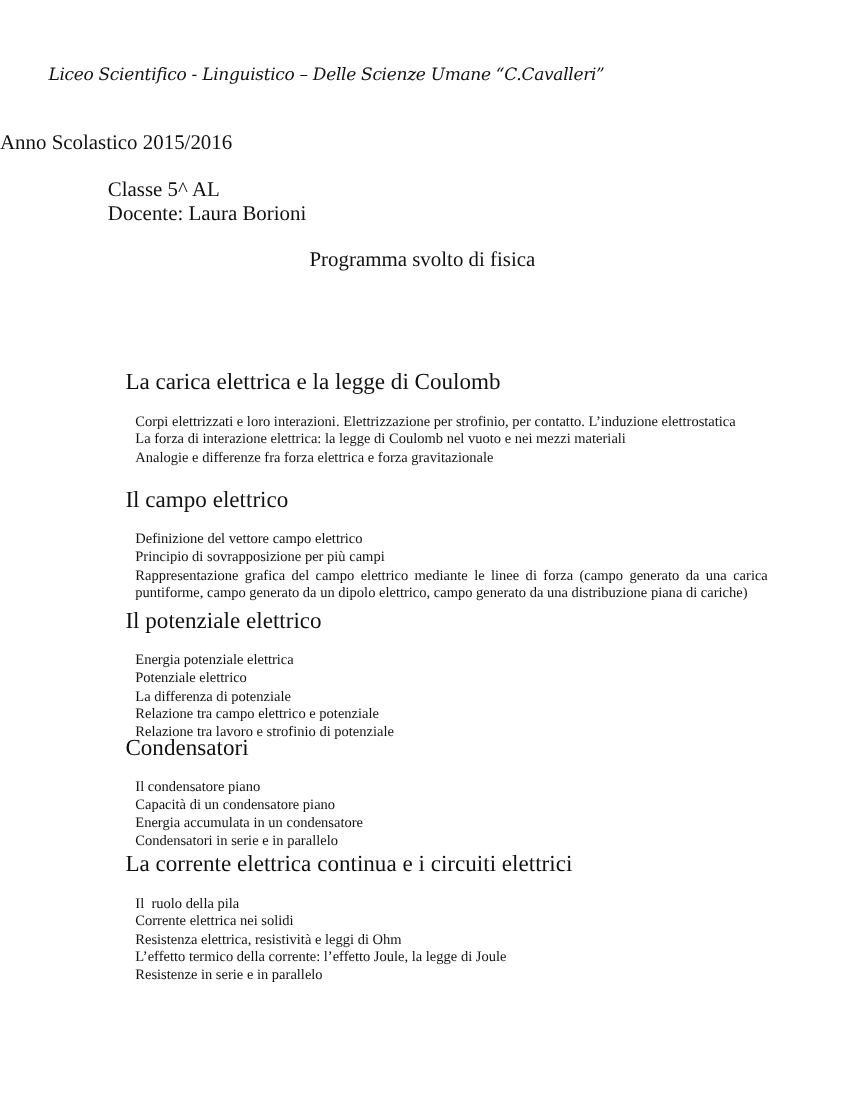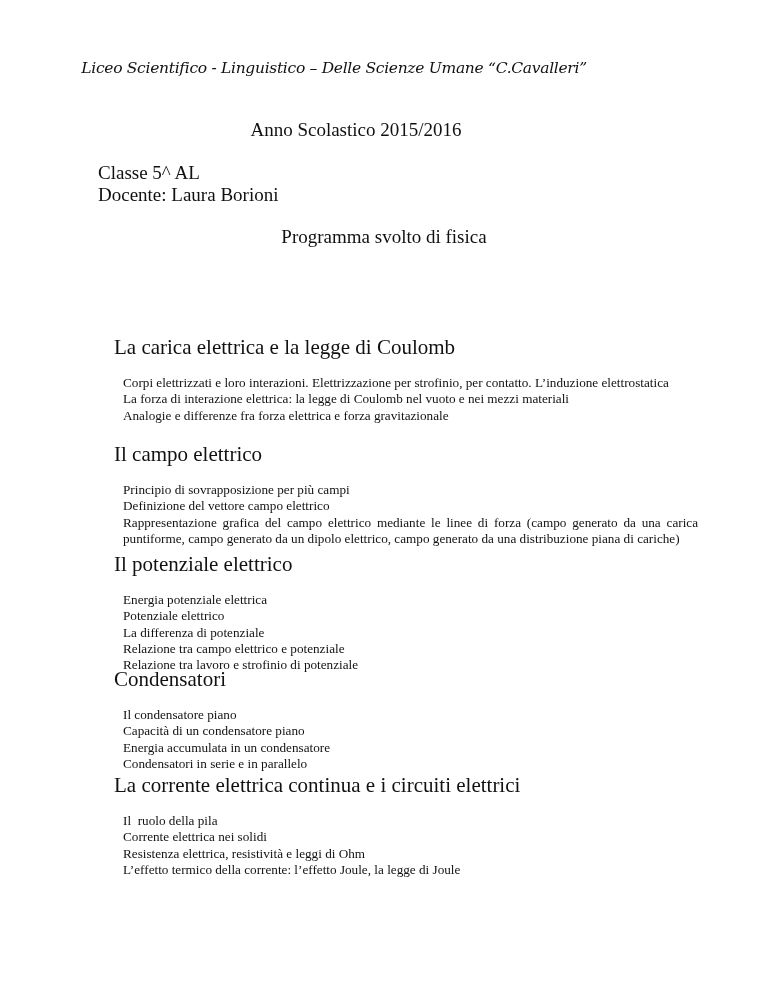--- a/index.html
+++ b/index.html
@@ -1,19 +1,19 @@
 <!DOCTYPE html>
 <html><head>
   <meta charset="utf-8">
   <style>
     html, body { margin: 0; padding: 0; background: #ffffff; }
     body { width: 768px; height: 994px; position: relative; overflow: hidden; color: #111; font-family: "Liberation Serif", serif; }
     .abs { position: absolute; white-space: nowrap; }
-    .school { top: 59px; left: 0; width: 668px; text-align: center; font-style: italic; font-size: 15.5px; font-family: "DejaVu Serif", serif; letter-spacing: -0.3px; }
-    .year { top: 119px; left: 0; width: 712px; text-align: center; font-size: 19px; }
+    .school { top: 59px; left: 0; width: 668px; font-style: italic; font-size: 15.5px; font-family: "DejaVu Serif", serif; letter-spacing: -0.3px; padding-left: 44px; }
+    .year { top: 119px; left: 0; width: 712px; font-size: 19px; }
     .meta { left: 98px; font-size: 19px; line-height: 22px; }
     .title { top: 226px; left: 0; width: 768px; text-align: center; font-size: 19px; }
     .section { position: absolute; left: 98px; width: 600px; }
     .section h2 { margin: 16px; font-weight: normal; font-size: 21px; line-height: 24px; }
     .section ul { list-style: none; margin: 0; padding: 0 0 0 25px; }
     .section li { font-size: 13.2px; line-height: 16.3px; }
   </style>
 </head>
 <body>
 
@@ -28,22 +28,22 @@
   <ul>
     <li style="width:575px;white-space:normal">Corpi elettrizzati e loro interazioni. Elettrizzazione per strofinio, per contatto. L’induzione elettrostatica</li>
     <li>La forza di interazione elettrica: la legge di Coulomb nel vuoto e nei mezzi materiali</li>
     <li>Analogie e differenze fra forza elettrica e forza gravitazionale</li>
   </ul>
 </div>
 
 <div class="section" style="top:426px">
   <h2>Il campo elettrico</h2>
   <ul>
+    <li>Definizione del vettore campo elettrico</li>
     <li>Principio di sovrapposizione per più campi</li>
-    <li>Definizione del vettore campo elettrico</li>
     <li style="text-align:justify;width:575px">Rappresentazione grafica del campo elettrico mediante le linee di forza (campo generato da una carica puntiforme, campo generato da un dipolo elettrico, campo generato da una distribuzione piana di cariche)</li>
   </ul>
 </div>
 
 <div class="section" style="top:536px">
   <h2>Il potenziale elettrico</h2>
   <ul>
     <li>Energia potenziale elettrica</li>
     <li>Potenziale elettrico</li>
     <li>La differenza di potenziale</li>
@@ -62,14 +62,15 @@
   </ul>
 </div>
 
 <div class="section" style="top:757px">
   <h2>La corrente elettrica continua e i circuiti elettrici</h2>
   <ul>
     <li style="white-space:pre">Il  ruolo della pila</li>
     <li>Corrente elettrica nei solidi</li>
     <li>Resistenza elettrica, resistività e leggi di Ohm</li>
     <li>L’effetto termico della corrente: l’effetto Joule, la legge di Joule</li>
+    <li>Resistenze in serie e in parallelo</li>
   </ul>
 </div>
 
 </body></html>

